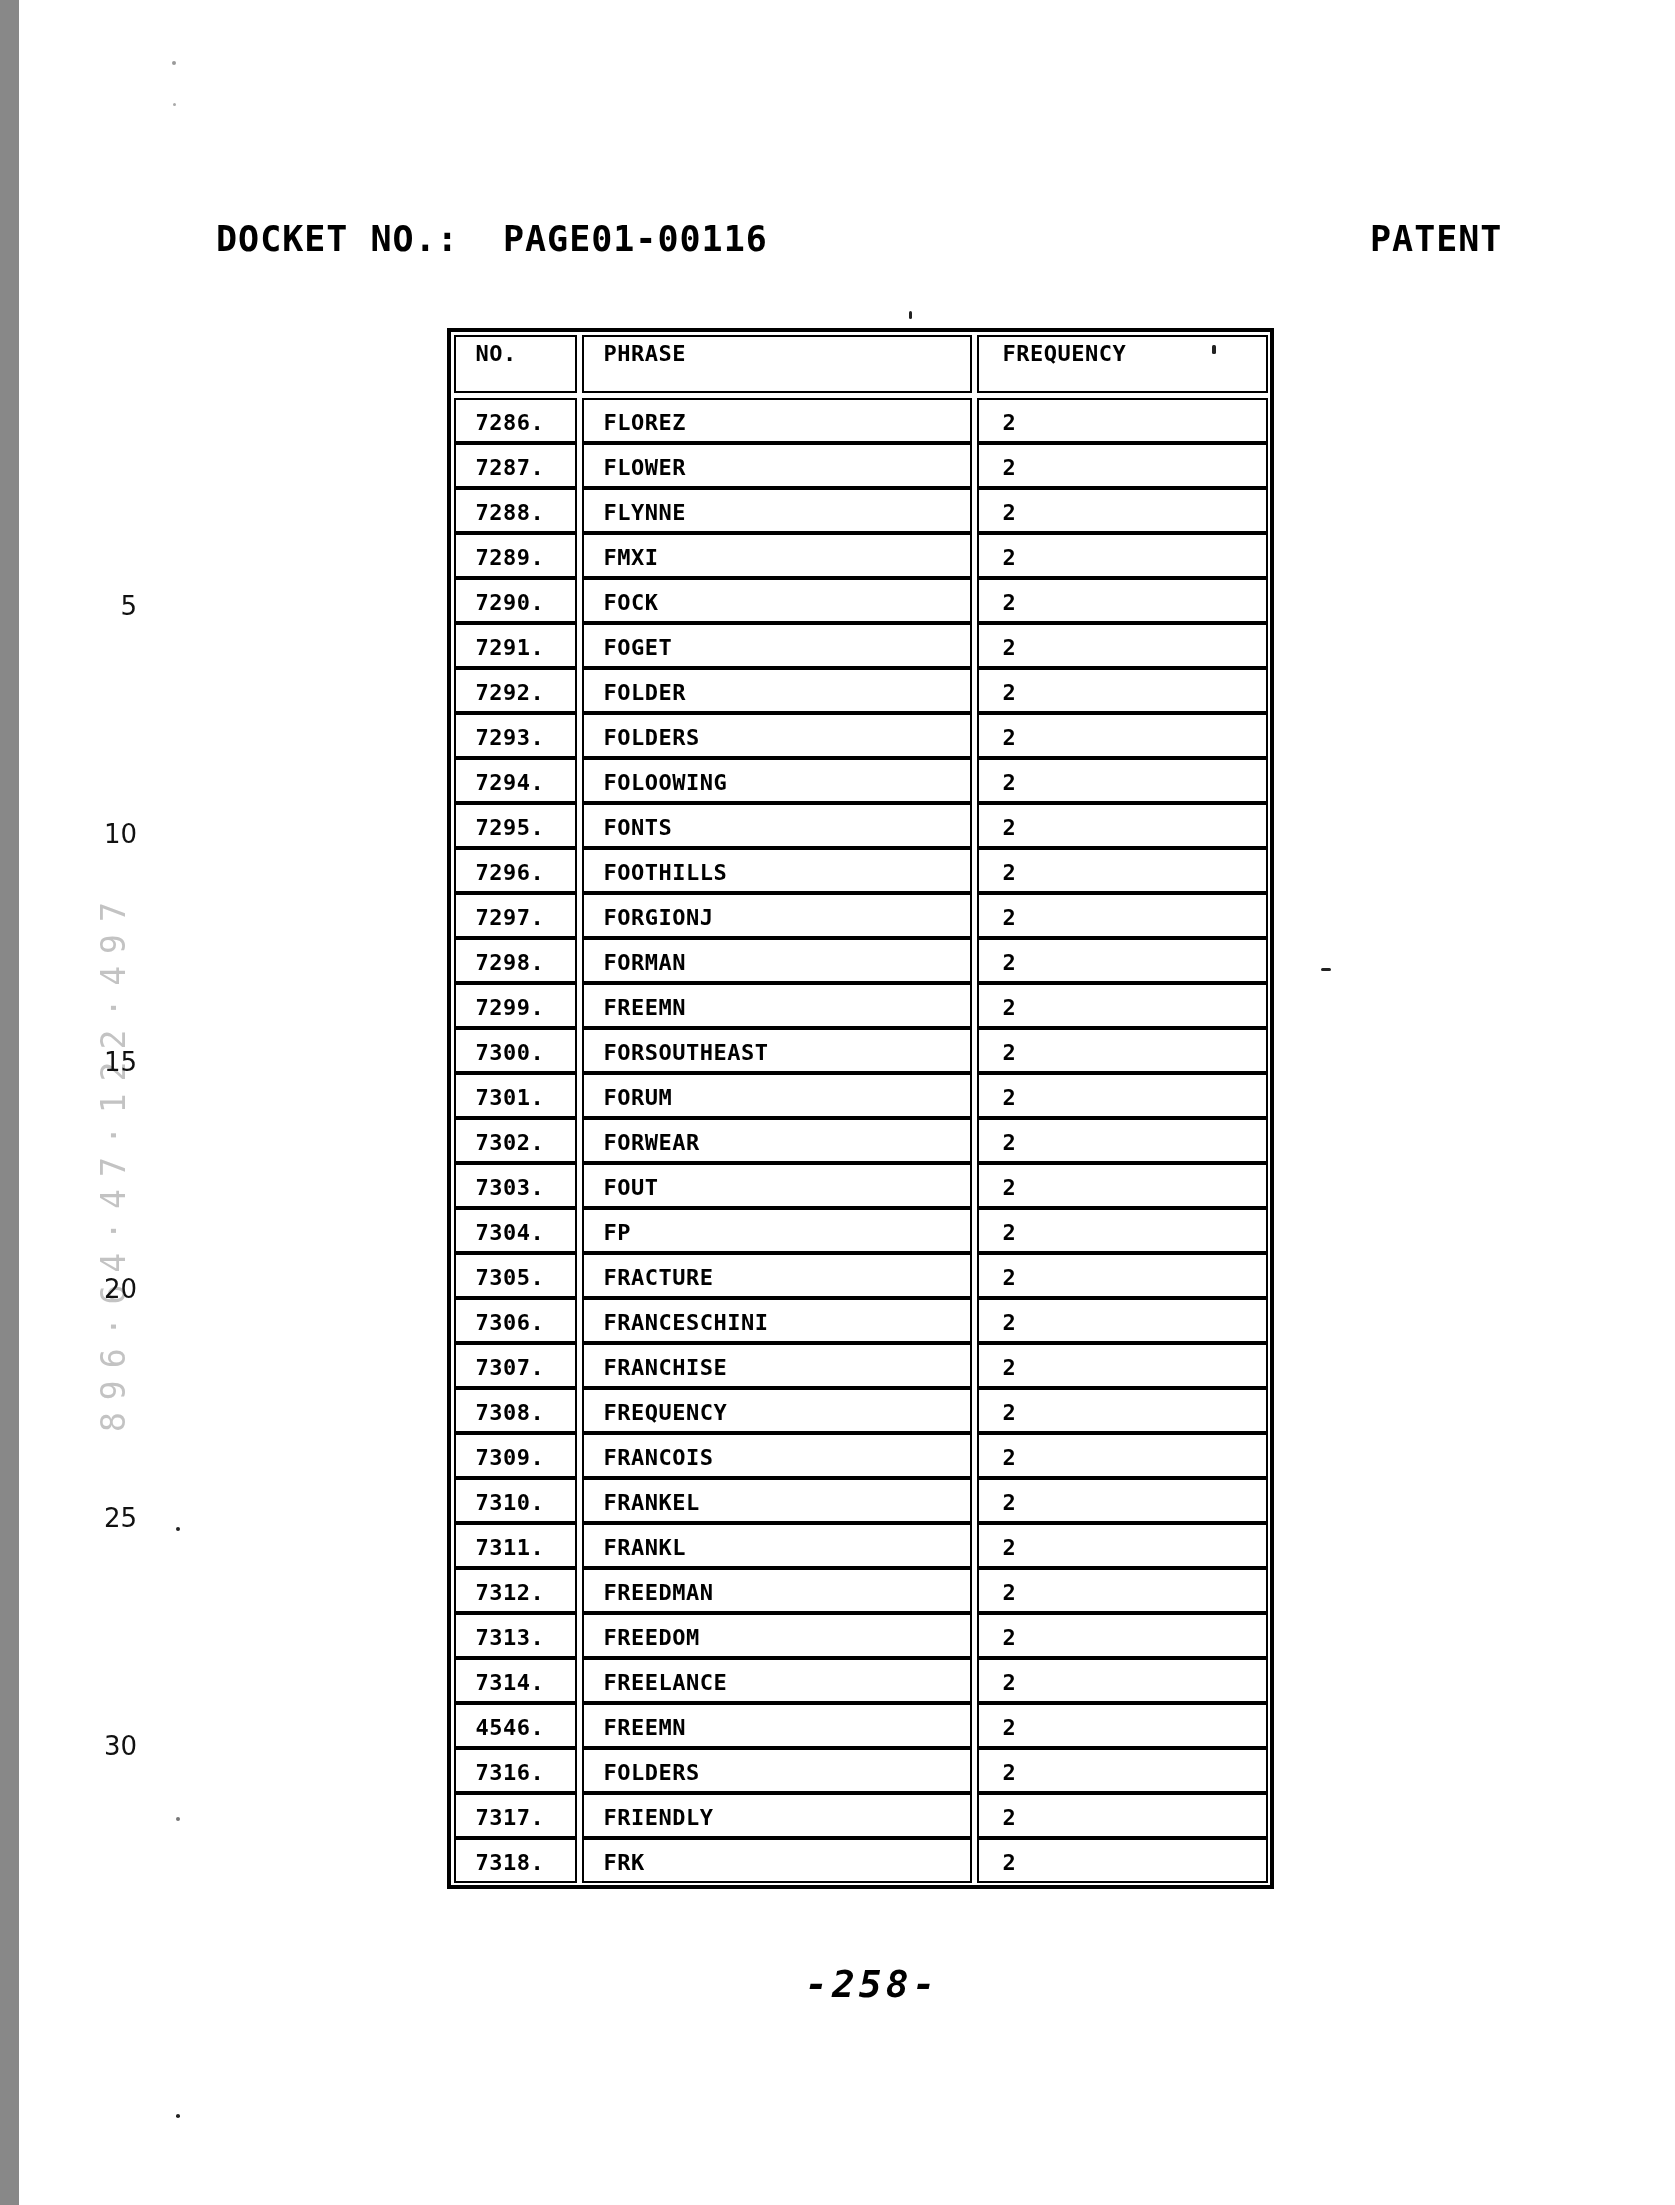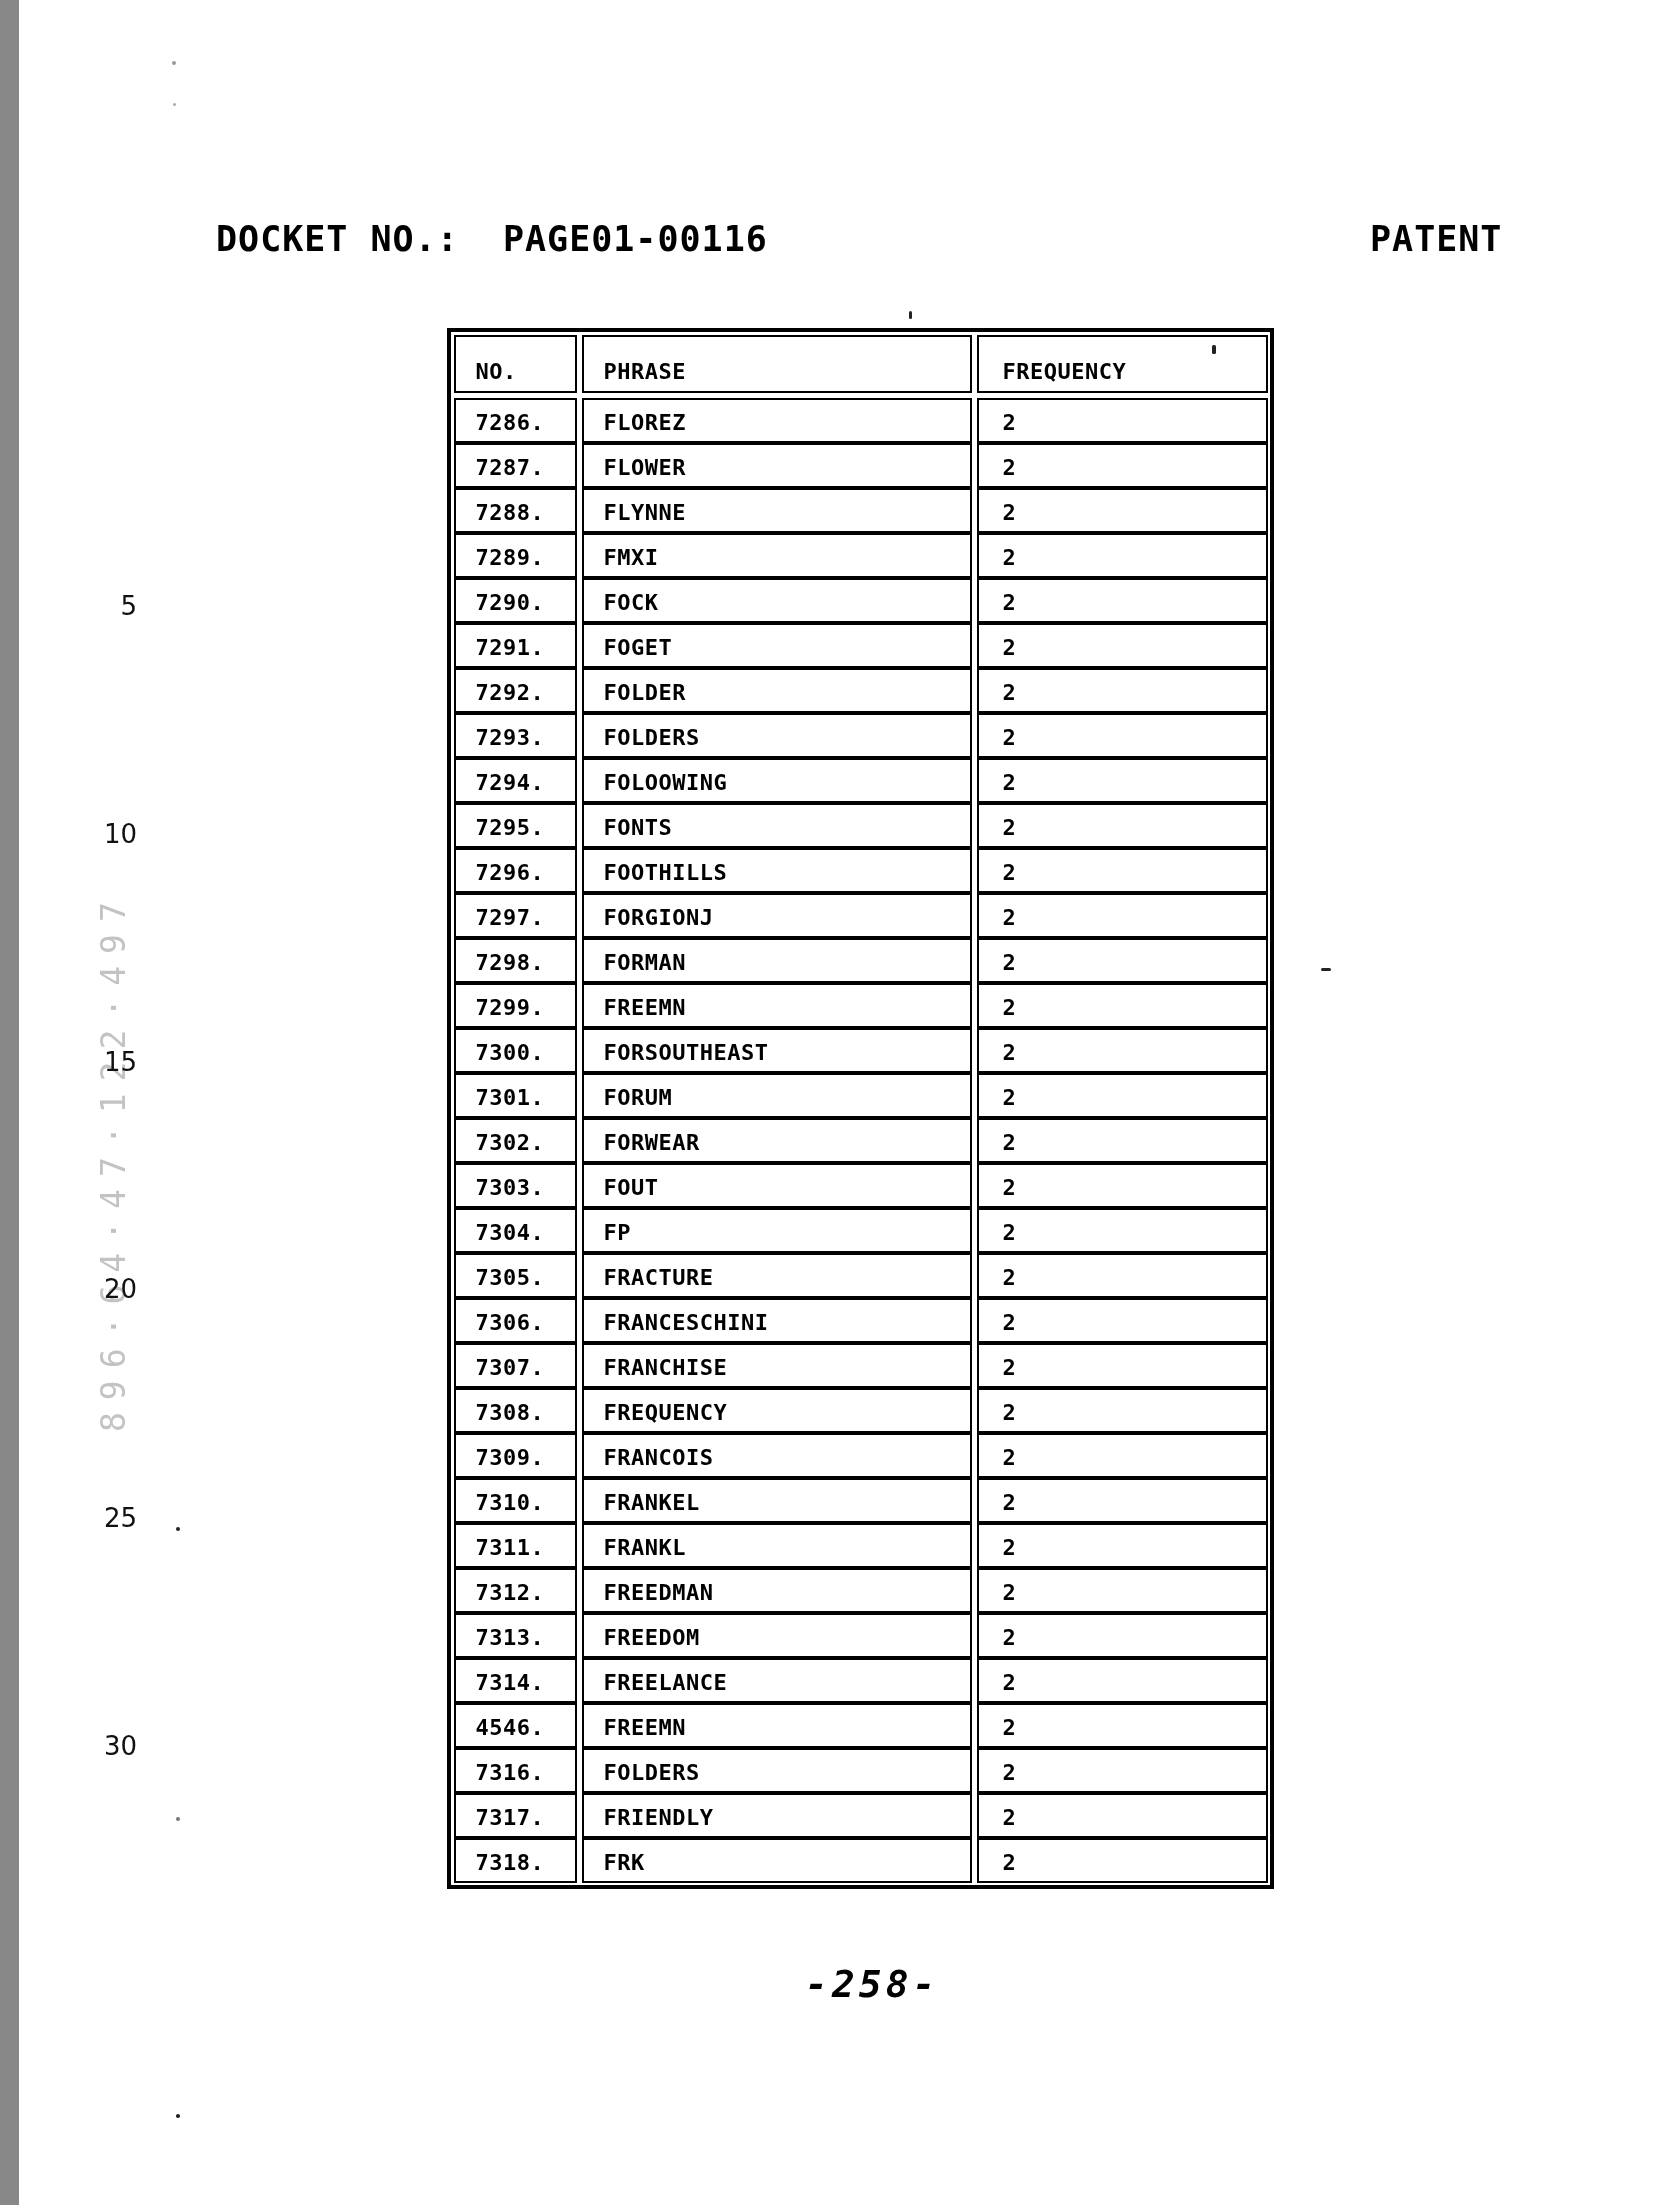--- a/index.html
+++ b/index.html
@@ -49,21 +49,21 @@
     box-sizing:border-box;
     border:2.5px solid #000;
     display:flex;align-items:flex-end;
     font-size:22px;font-weight:700;letter-spacing:0.5px;
     padding:0 0 6px 20px;
     background:#fff;overflow:hidden;white-space:nowrap;
   }
   .c-no{width:123px;flex:0 0 auto;}
   .c-phrase{flex:1 1 auto;}
   .c-freq{width:291px;flex:0 0 auto;padding-left:24px;}
-  .thead .cell{padding-bottom:7px;}
+  .thead .cell{padding-bottom:25px;}
   
   .page-footer{
     position:absolute;left:786px;top:1962px;
     font-size:38px;font-weight:700;font-style:italic;
     letter-spacing:4px;
   }
   
   .speck{position:absolute;background:#222;border-radius:50%;}
 </style>
 </head>

